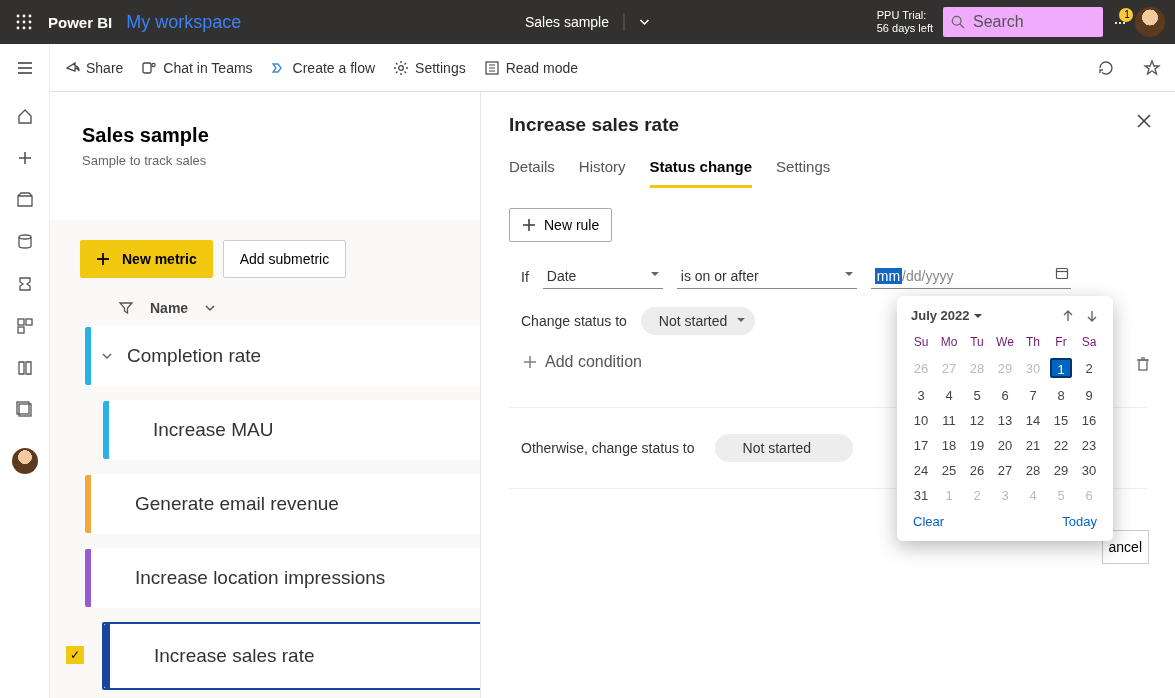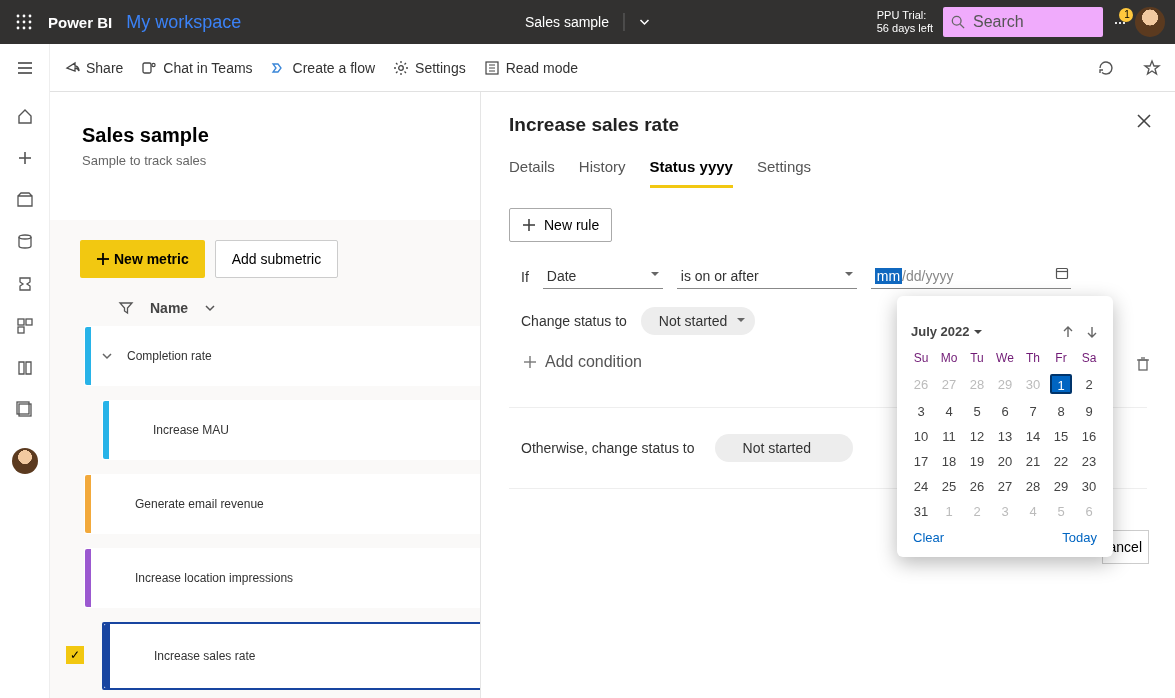--- a/index.html
+++ b/index.html
@@ -35,28 +35,28 @@
   .header-card { background: #fff; margin: 0; padding: 32px 32px 22px 32px; display: flex; gap: 40px; align-items: flex-start; }
   .header-card .title { font-size: 20px; font-weight: 600; }
   .header-card .sub { font-size: 13px; color: #666; margin-top: 6px; }
   .kpi { border: 1px solid #e5e5e5; border-radius: 4px; padding: 10px 24px; text-align: center; margin-left:auto; }
   .kpi .v { font-size: 24px; font-weight: 600; }
   .kpi .l { font-size: 13px; color: #555; margin-top: 2px; }
   .kpi2 { border-top: 1px solid #e5e5e5; border-bottom:1px solid #e5e5e5; border-left:1px solid #e5e5e5; border-radius:4px 0 0 4px; padding: 18px 0 18px 18px; text-align:left; width:40px; overflow:hidden; color:#555; }
 
   .listarea { padding: 20px 14px 0 34px; }
   .btnrow { display: flex; gap: 10px; margin-bottom: 14px; margin-left: -4px;}
-  .btn-y { background: #F2C811; border: none; padding: 10px 16px; font-size: 14px; font-weight: 600; display: flex; align-items: center; gap: 4px; border-radius: 2px; }
+  .btn-y { background: #F2C811; border: none; padding: 10px 16px; font-size: 14px; font-weight: 600; display: flex; align-items: center; gap: 12px; border-radius: 2px; }
   .btn-w { background: #fff; border: 1px solid #ccc; padding: 10px 16px; font-size: 14px; border-radius: 2px; }
 
   .list-head { display: flex; align-items: center; gap: 16px; font-size: 14px; font-weight: 600; color: #444; padding: 8px 0 10px 34px; }
 
   .metric { background: #fff; border: 1px solid transparent; border-radius: 2px; margin-bottom: 14px; height: 60px; display: flex; align-items: center; padding: 0 20px 0 0; position: relative; }
   .metric .stripe { position: absolute; left: 0; top: 0; bottom: 0; width: 6px; border-radius: 2px 0 0 2px; }
-  .metric .name { margin-left: 50px; font-size: 12px; color: #333; }
+  .metric .name { margin-left: 50px; font-size: 19px; color: #333; }
   .metric .caret { margin-left: 16px; margin-right: -36px; color:#666; }
   .metric.indent { margin-left: 18px; }
   .metric.sel { border: 2px solid #1845A0; height: 68px; }
   .metric .badge-note { position: absolute; right: 14px; color: #555; }
   .metric .badge-note .b { position: absolute; top:-6px; right:-6px; background:#F2C811; border-radius:50%; width:14px; height:14px; font-size:10px; display:flex; align-items:center; justify-content:center; }
   .check { position: absolute; left: -38px; top: 22px; width: 18px; height: 18px; background: #F2C811; display:flex; align-items:center; justify-content:center; font-size:12px; }
 
   
   .panel { position: absolute; top: 92px; right: 0; bottom: 0; width: 695px; background: #fff; border-left: 1px solid #e5e5e5; padding: 22px 28px; z-index: 10; }
   .panel .close { position: absolute; top: 22px; right: 24px; font-size: 18px; color: #444; }
@@ -77,21 +77,21 @@
   .rule .pill::after { content: ""; position:absolute; right:10px; top:11px; border:4px solid transparent; border-top-color:#666; }
   .rule .del { position:absolute; right:-4px; top:92px; color:#666; }
   .rule .addc { display:flex; align-items:center; gap:8px; color:#555; margin-left:2px; }
 
   .otherwise { margin-top: 36px; border-top: 1px solid #eee; padding-top: 26px; display:flex; align-items:center; gap:20px; font-size:14px; color:#333; padding-left:12px;}
   .divider2 { border-top:1px solid #eee; margin-top:26px; }
 
   .cancel { position:absolute; right:26px; bottom:134px; border:1px solid #ccc; background:#fff; padding:8px 6px; font-size:14px; z-index:5; }
 
   
-  .cal { position: absolute; top: 296px; right: 62px; width: 216px; background: #fff; border-radius: 6px; box-shadow: 0 6px 20px rgba(0,0,0,0.28); padding: 28px 10px 10px 10px; z-index: 50; font-size: 13px; color: #444; }
+  .cal { position: absolute; top: 296px; right: 62px; width: 216px; background: #fff; border-radius: 6px; box-shadow: 0 6px 20px rgba(0,0,0,0.28); padding: 12px 10px 10px 10px; z-index: 50; font-size: 13px; color: #444; }
   .cal .head { display: flex; align-items: center; justify-content: space-between; font-weight: 600; margin-bottom: 8px; padding:0 4px; }
   .cal .head .m::after { content:""; display:inline-block; border:4px solid transparent; border-top-color:#444; margin-left:4px; transform: translateY(2px);}
   .cal .arrows { display:flex; gap:10px; color:#666; }
   .cal table { width: 100%; border-collapse: collapse; table-layout:fixed; }
   .cal th { font-weight: 400; color: #701a75; font-size: 12px; padding: 4px 0; }
   .cal td { text-align: center; padding: 5px 0; font-size: 13px; }
   .cal td.dim { color: #bbb; }
   .cal td.selday span { background:#0065c2; color:#fff; border:2px solid #00346b; display:inline-block; width:22px; height:20px; line-height:20px; border-radius:2px; }
   .cal .foot { display:flex; justify-content: space-between; padding: 6px 6px 2px 6px; font-size:13px; }
   .cal .foot a { color:#0065c2; text-decoration:none; }
@@ -327,21 +327,21 @@
   <div class="close">
       <svg width="14" height="14" viewBox="0 0 14 14">
         <line x1="1" y1="1" x2="13" y2="13" stroke="#444" stroke-width="1.6"></line>
         <line x1="13" y1="1" x2="1" y2="13" stroke="#444" stroke-width="1.6"></line>
       </svg>
     </div>
   <h2>Increase sales rate</h2>
   <div class="tabs" id="tabs">
       <span class="tab">Details</span>
       <span class="tab">History</span>
-      <span class="tab active">Status yyyy</span>
+      <span class="tab active">Status change</span>
       <span class="tab">Settings</span>
     </div>
   <div class="newrule">
     <svg width="14" height="14" viewBox="0 0 14 14">
         <line x1="7" y1="1" x2="7" y2="13" stroke="#444" stroke-width="1.6"></line>
         <line x1="1" y1="7" x2="13" y2="7" stroke="#444" stroke-width="1.6"></line>
       </svg>
     <span>New rule</span>
   </div>
 

